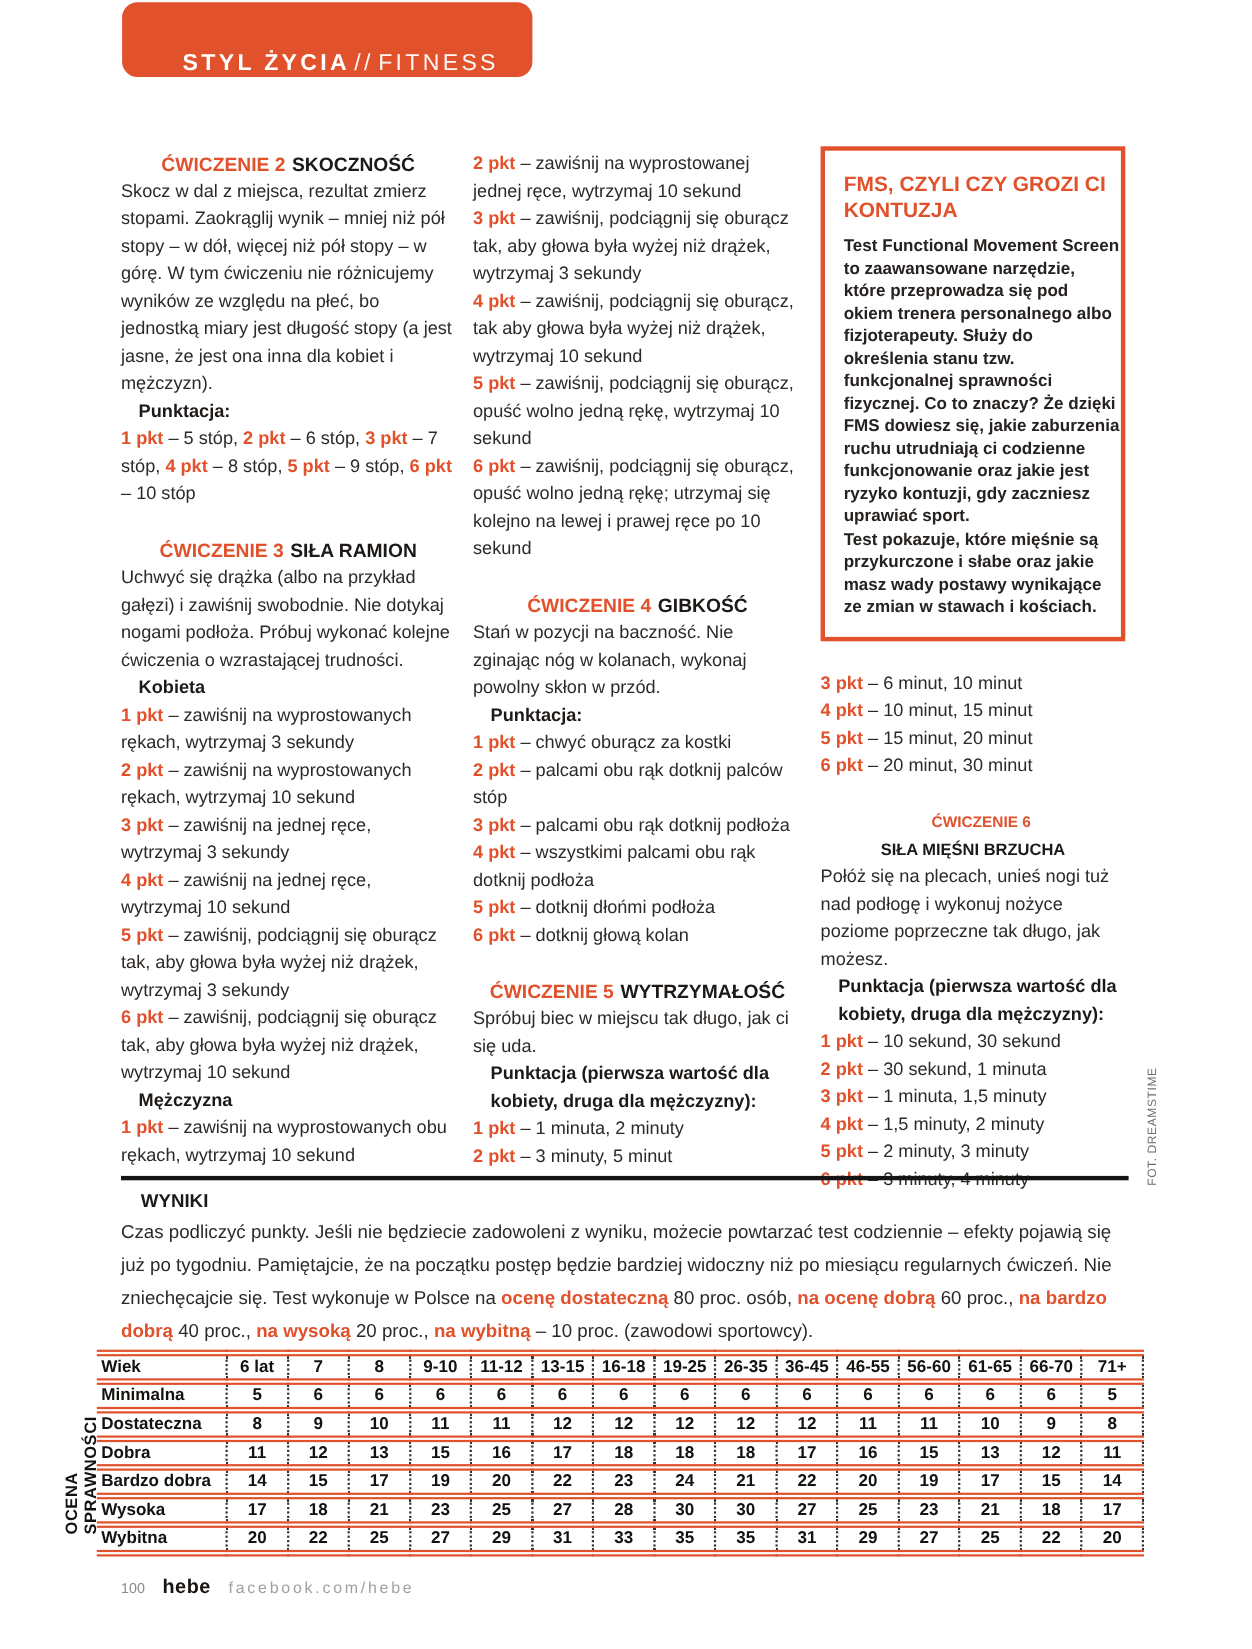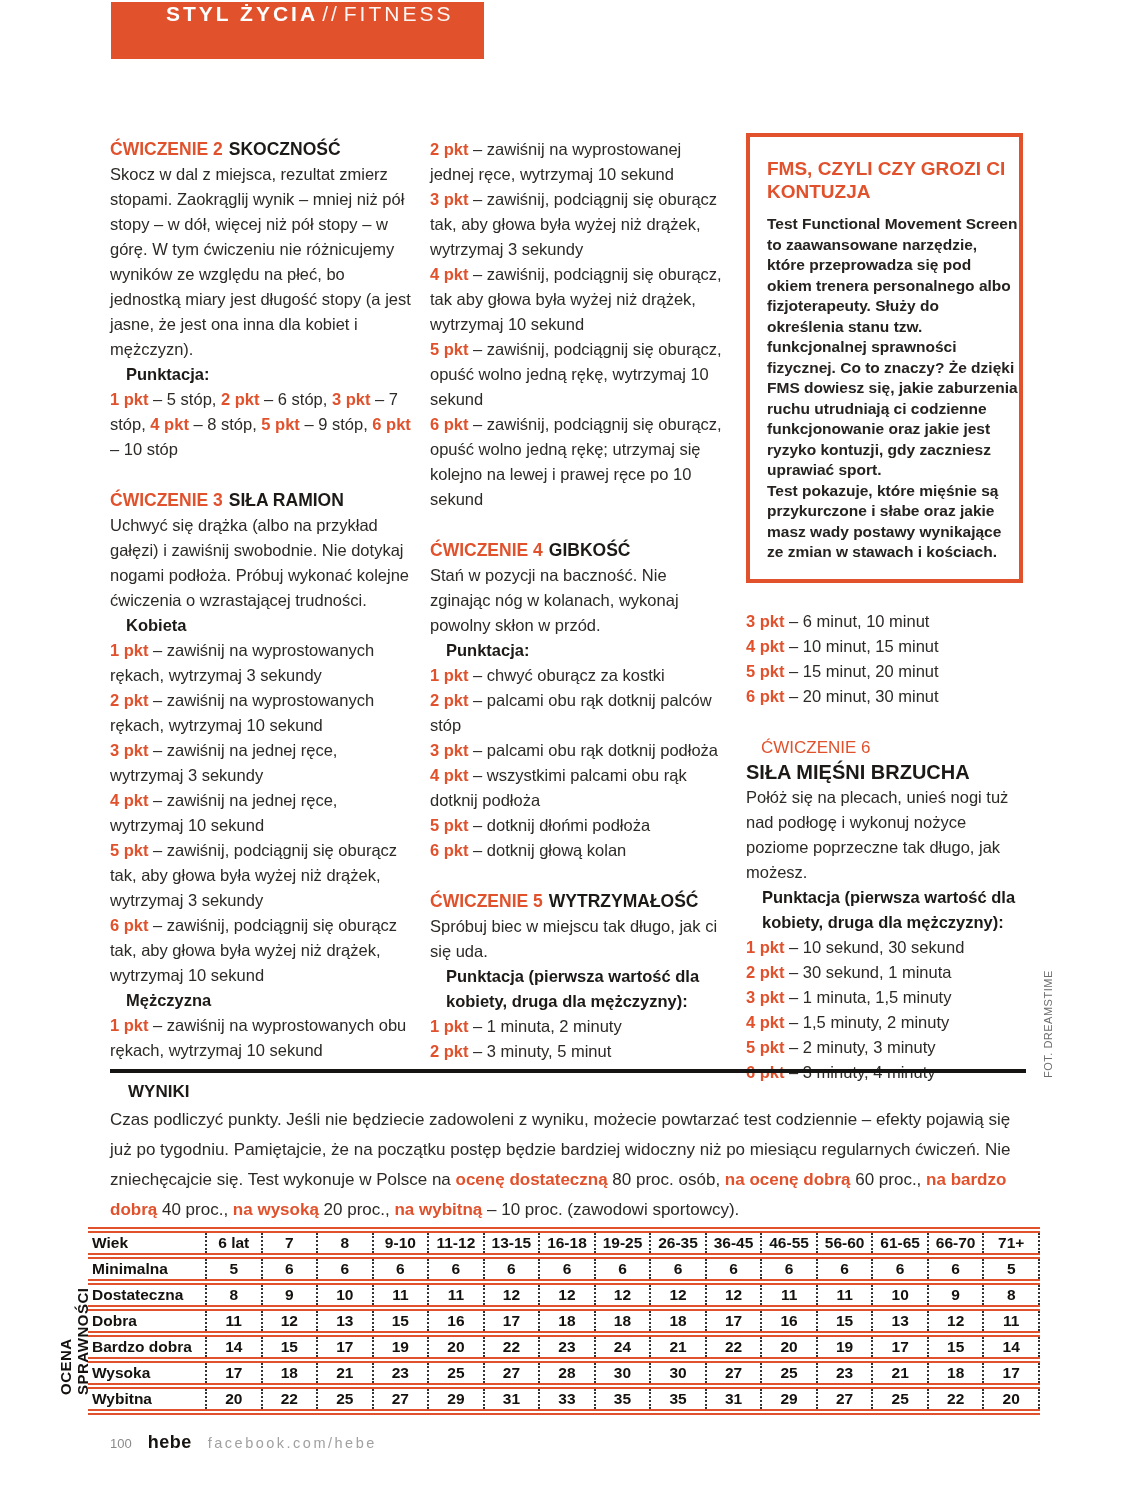--- a/index.html
+++ b/index.html
@@ -5,57 +5,57 @@
   :root { --orange:#e0512c; --ink:#2d2926; --muted:#8f8f8f; }
   * { box-sizing:border-box; }
   html,body { margin:0; padding:0; }
   body {
     width:1138px; height:1499px; position:relative; background:#ffffff;
     font-family:"Liberation Sans", sans-serif; color:var(--ink);
     overflow:hidden;
   }
   
   .kicker {
-    position:absolute; left:111px; top:2px; width:373px; height:57px;
-    background:var(--orange); color:#fff; display:flex; align-items:flex-start;
-    padding-left:55px; font-size:21px; letter-spacing:3px;
+    position:absolute; left:111px; top:2px; width:373px; height:68px;
+    background:var(--orange); color:#fff; display:flex; align-items:flex-end;
+    padding-left:55px; font-size:21px; letter-spacing:3px;border-radius:14px;
   }
   .kicker .k-bold { font-weight:bold; }
   .kicker .k-sep  { font-weight:normal; margin:0 4px; opacity:.95; }
   .kicker .k-light{ font-weight:normal; opacity:.95; }
 
   
   .col { position:absolute; top:137px; font-size:16.5px; line-height:25px; color:var(--ink); }
   #col1 { left:110px; width:304px; }
   #col2 { left:430px; width:299px; }
   #col3 { left:746px; width:277px; top:133px; }
 
-  .sec-head { margin:0; font-size:17.5px; line-height:25px; font-weight:bold; color:#1c1917; }
+  .sec-head { margin:0; font-size:17.5px; line-height:25px; font-weight:bold; color:#1c1917;text-align:center; }
   .sec-head .orange { color:var(--orange); margin-right:6px; }
   .mt { margin-top:26px; }
   p { margin:0; }
   .body { color:var(--ink); }
   .bold-label { font-weight:bold; color:#1c1917;margin-left:16px; }
   .pkt { color:var(--orange); font-weight:bold; }
   .point { margin:0; }
 
   
   .fms-box {
     border:4px solid var(--orange); padding:20px 1px 16px 17px; background:#fff;
   }
   .fms-title {
     margin:0 0 11px 0; color:var(--orange); font-weight:bold;
     font-size:19px; line-height:23px;
   }
   .fms-body {
     margin:0; font-weight:bold; font-size:15.5px; line-height:20.5px;
     color:#262220; white-space:pre-line;
   }
-  .ex6-label { display:block; color:var(--orange); font-weight:normal; font-size:17px; line-height:25px;margin-left:15px; }
-  .ex6-title { display:block; color:#1c1917; font-weight:bold; font-size:20px; line-height:25px; }
+  .ex6-label { display:block; color:var(--orange); font-weight:bold; font-size:14px; line-height:25px;margin-left:15px; }
+  .ex6-title { display:block; color:#1c1917; font-weight:bold; font-size:15px; line-height:25px; }
 
   
   .photo-credit {
     position:absolute; left:1042px; top:968px; height:110px;
     writing-mode:vertical-rl; transform:rotate(180deg);
     font-size:11px; color:#6d6d6d; letter-spacing:.5px;
   }
 
   
   .wyniki {

